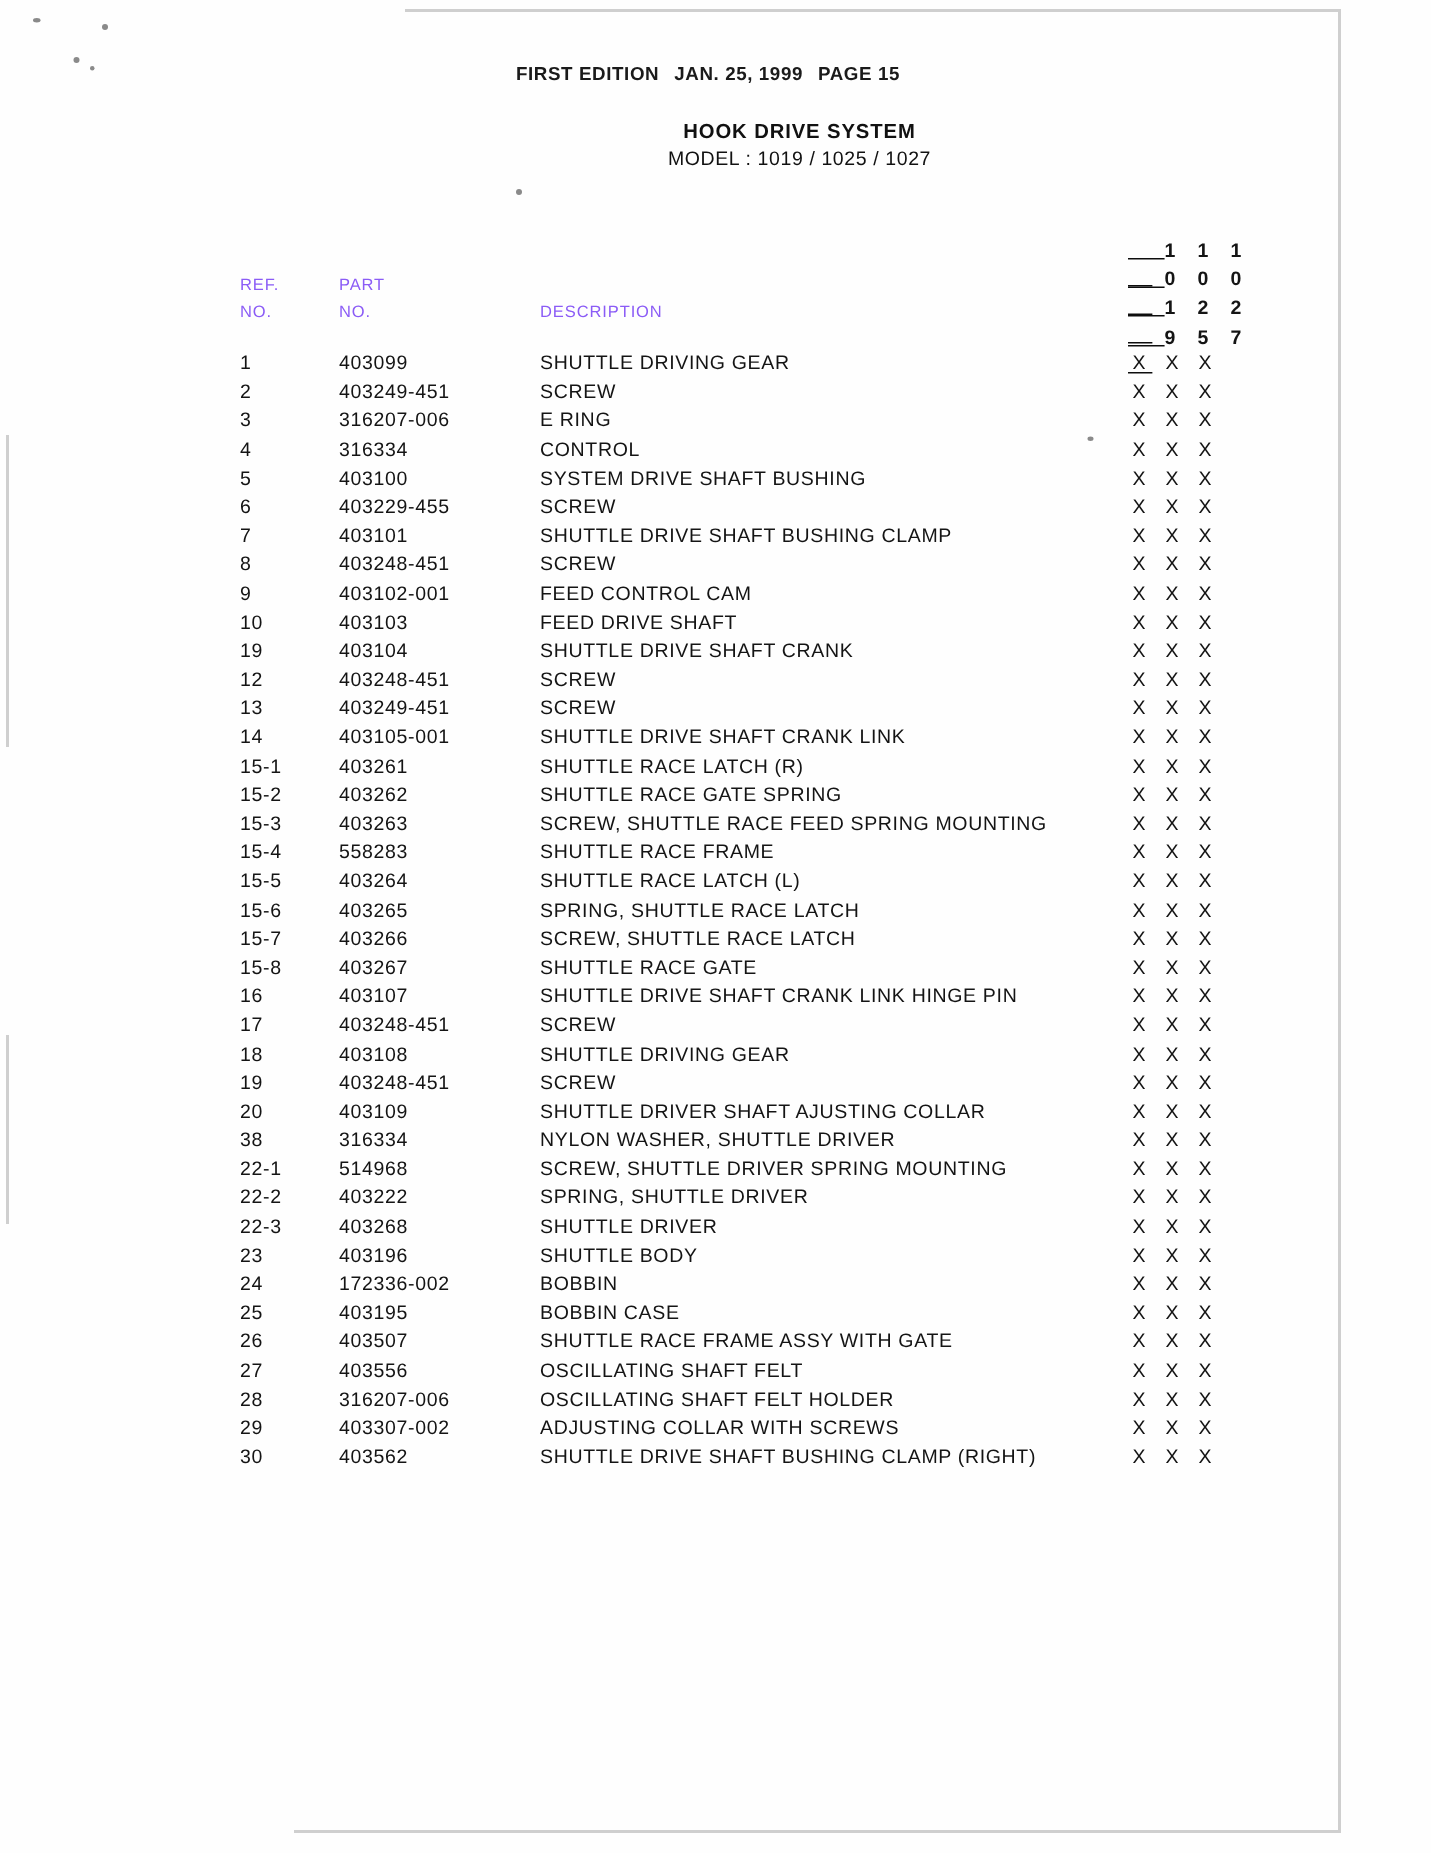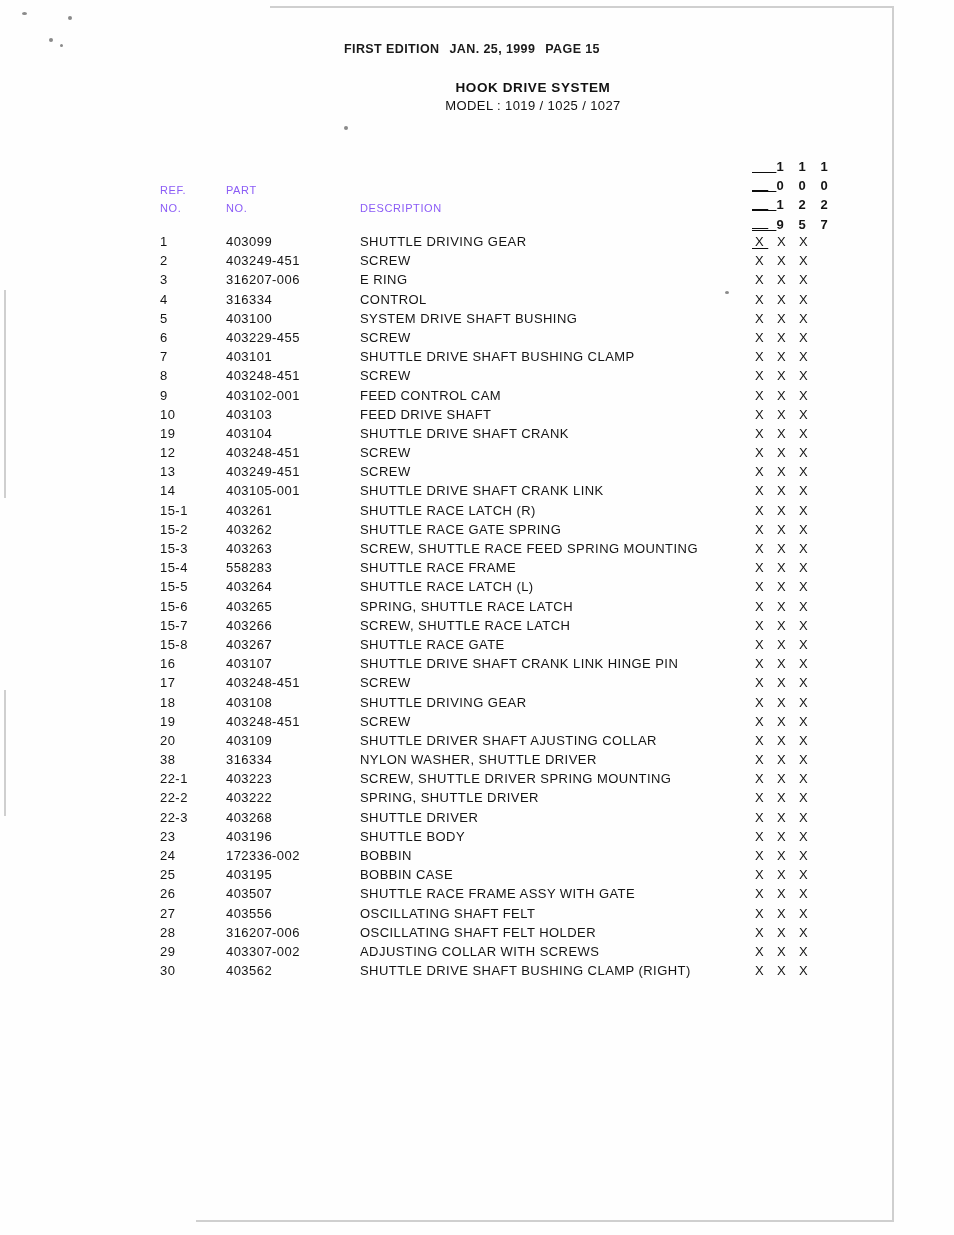--- a/index.html
+++ b/index.html
@@ -354,21 +354,21 @@
         <span class="c-marks"><span class="m">X</span><span class="m">X</span><span class="m">X</span></span>
       </div>
       <div class="row">
         <span class="c-ref">38</span>
         <span class="c-part">316334</span>
         <span class="c-desc">NYLON WASHER, SHUTTLE DRIVER</span>
         <span class="c-marks"><span class="m">X</span><span class="m">X</span><span class="m">X</span></span>
       </div>
       <div class="row">
         <span class="c-ref">22-1</span>
-        <span class="c-part">403223</span>
+        <span class="c-part">514968</span>
         <span class="c-desc">SCREW, SHUTTLE DRIVER  SPRING MOUNTING</span>
         <span class="c-marks"><span class="m">X</span><span class="m">X</span><span class="m">X</span></span>
       </div>
       <div class="row">
         <span class="c-ref">22-2</span>
         <span class="c-part">403222</span>
         <span class="c-desc">SPRING, SHUTTLE DRIVER</span>
         <span class="c-marks"><span class="m">X</span><span class="m">X</span><span class="m">X</span></span>
       </div>
       <div class="row">

